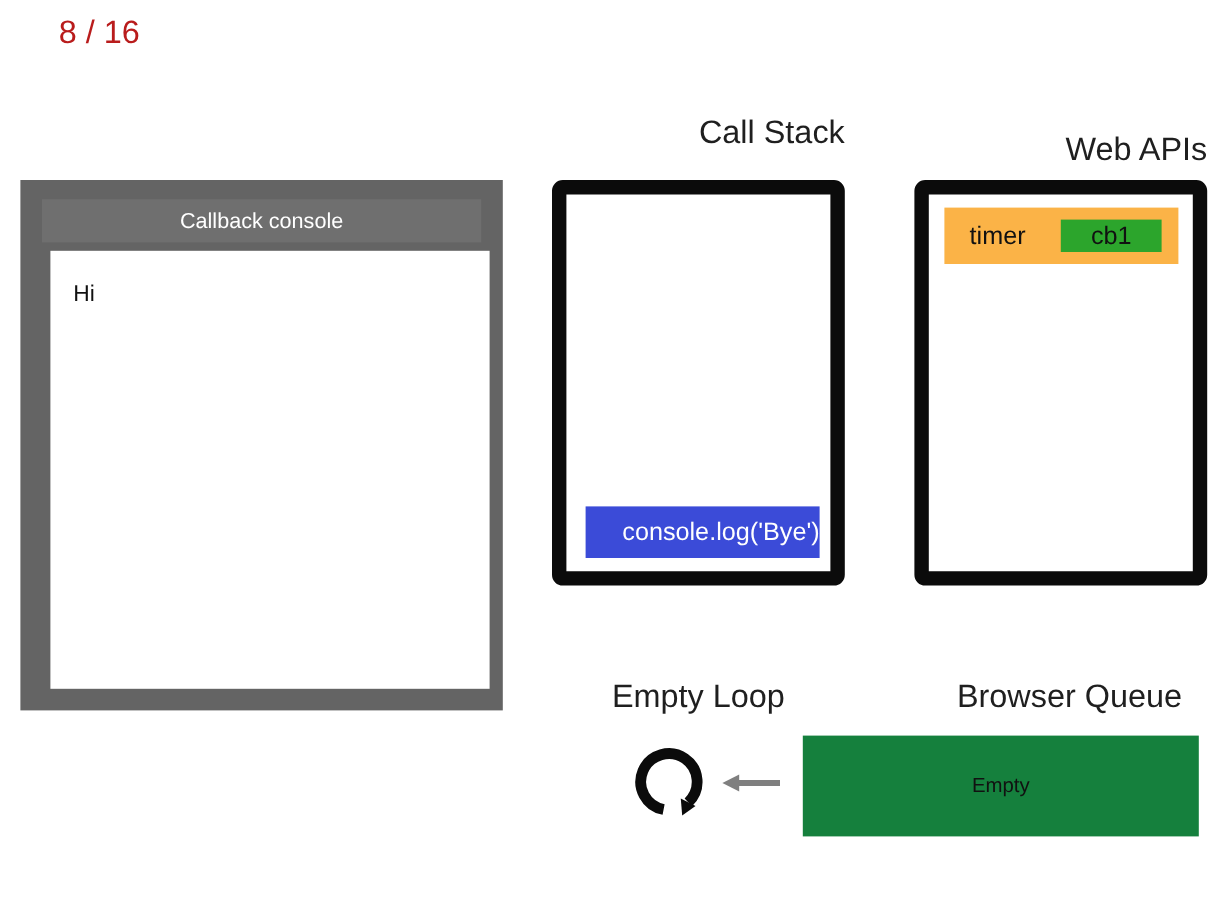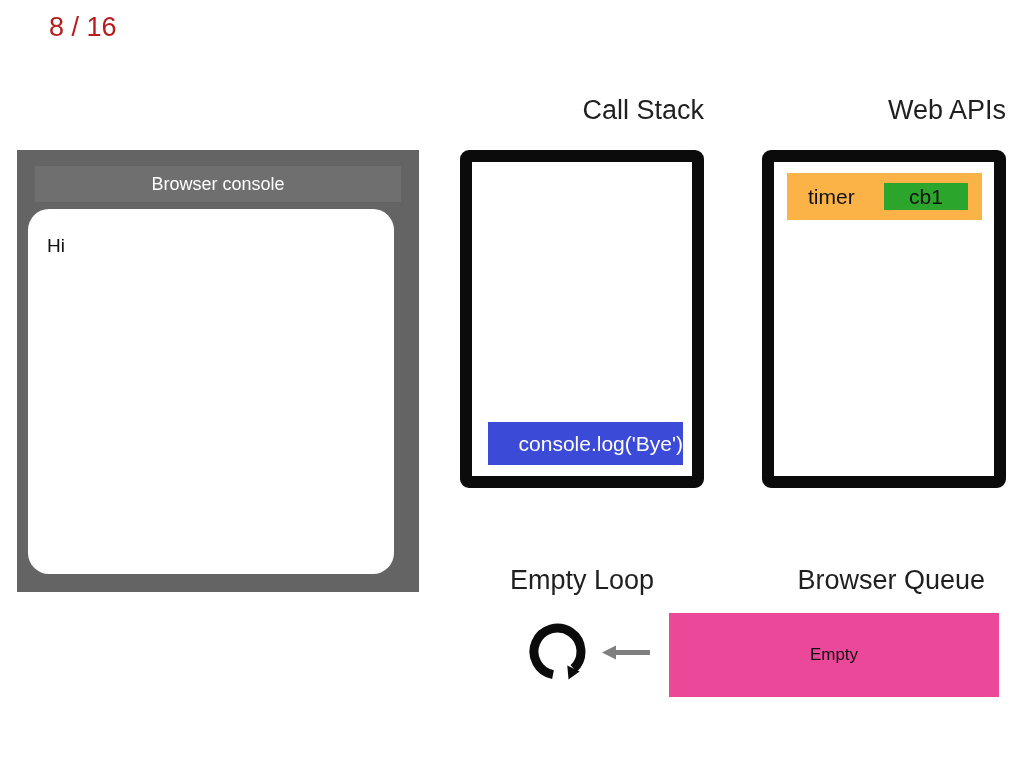--- a/index.html
+++ b/index.html
@@ -36,41 +36,40 @@
     left: 18px; top: 16px;
     width: 366px; height: 36px;
     background: #6f6f6f;
     color: #ffffff;
     font-size: 18px;
     line-height: 36px;
     text-align: center;
   }
   .console-body {
     position: absolute;
-    left: 11px; top: 59px;
+    left: 25px; top: 59px;
     width: 366px; height: 365px;
     background: #ffffff;
-    border-radius: 21px;
   }
   .console-line {
     padding: 26px 0 0 19px;
     font-size: 19px;
     color: #111111;
   }
 
   
   .heading {
     position: absolute;
     font-size: 27px;
     text-align: right;
     color: #1f1f1f;
     white-space: nowrap;
   }
   .heading-call-stack { left: 460px; top: 95px; width: 244px; }
-  .heading-web-apis  { left: 762px; top: 95px; width: 244px; }
+  .heading-web-apis  { left: 762px; top: 109px; width: 244px; }
   .heading-event-loop { left: 454px; top: 565px; width: 200px; }
   .heading-callback-queue { left: 685px; top: 565px; width: 300px; }
 
   
   .rounded-box {
     position: absolute;
     top: 150px;
     width: 244px; height: 338px;
     background: #ffffff;
     border: 12px solid #0b0b0b;
@@ -127,39 +126,39 @@
     position: absolute;
     left: 601px; top: 644px;
     width: 50px; height: 17px;
   }
 
   
   .queue-box {
     position: absolute;
     left: 669px; top: 613px;
     width: 330px; height: 84px;
-    background: #ec4899;
+    background: #15803d;
     display: flex;
     align-items: center;
     justify-content: center;
   }
   .queue-status {
     font-size: 17px;
     color: #111111;
   }
 </style>
 </head>
 <body>
 
 <div class="stage">
 
   <div class="slide-counter">8 / 16</div>
 
   <div class="console-panel">
-    <div class="console-header">Browser console</div>
+    <div class="console-header">Callback console</div>
     <div class="console-body">
       <div class="console-line">Hi</div>
     </div>
   </div>
 
   <div class="heading heading-call-stack">Call Stack</div>
   <div class="rounded-box call-stack-box">
     <div class="stack-frame">console.log('Bye')</div>
   </div>
 

